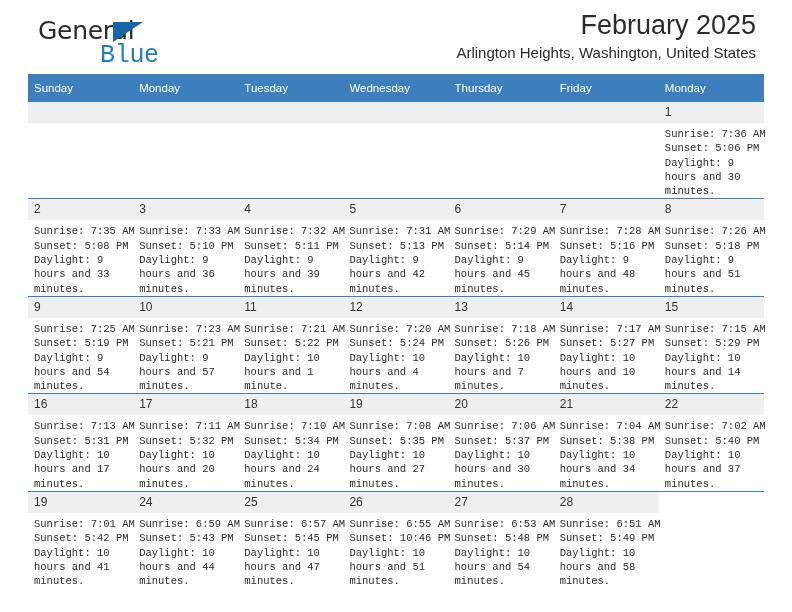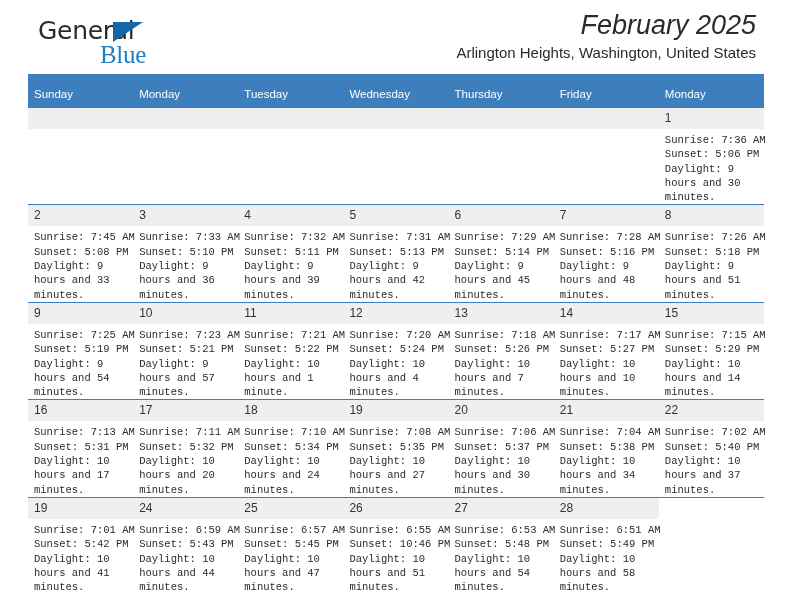--- a/index.html
+++ b/index.html
@@ -52,55 +52,54 @@
     border-left: 30px solid #1565ad;
     border-bottom: 20px solid transparent;
   }
   .logo-blue {
     position: absolute;
     left: 62px;
     top: 25px;
     font-size: 25px;
     letter-spacing: -0.3px;
     color: #1f7fc4;
-    font-family: Liberation Serif, serif;
+    font-family: Liberation Mono, monospace;
   }
   .title-block {
     position: absolute;
     right: 8px;
     top: 8px;
     text-align: right;
   }
   .cal-title {
     font-size: 27px;
     color: #2b2b2b;
     line-height: 34px;
     white-space: nowrap;
-    font-style: italic;
   }
   .cal-subtitle {
     font-size: 15px;
     color: #2b2b2b;
     line-height: 22px;
     white-space: nowrap;
   }
 
   
   .calendar {
     width: 736px;
     border-collapse: collapse;
     table-layout: fixed;
   }
   .calendar th {
     background: #3d7ebc;
     color: #ffffff;
     font-size: 11.5px;
     font-weight: normal;
     text-align: left;
-    padding: 11px 0 5px 6px;
+    padding: 5px 0 5px 6px;
     height: 18px;
     border: none;
   }
   .calendar td {
     vertical-align: top;
     padding: 0;
     border-top: 1.5px solid #3d7ebc;
     height: 89px;
     width: 105.14px;
     background: #ffffff;
@@ -194,21 +193,21 @@
               <div>Sunrise: 7:36 AM</div>
               <div>Sunset: 5:06 PM</div>
               <div class="daylight">Daylight: 9 hours and 30 minutes.</div>
             </div>
           </td>
         </tr>
         <tr>
           <td>
             <div class="daynum">2</div>
             <div class="detail">
-              <div>Sunrise: 7:45 AM</div>
+              <div>Sunrise: 7:35 AM</div>
               <div>Sunset: 5:08 PM</div>
               <div class="daylight">Daylight: 9 hours and 33 minutes.</div>
             </div>
           </td>
           <td>
             <div class="daynum">3</div>
             <div class="detail">
               <div>Sunrise: 7:33 AM</div>
               <div>Sunset: 5:10 PM</div>
               <div class="daylight">Daylight: 9 hours and 36 minutes.</div>

